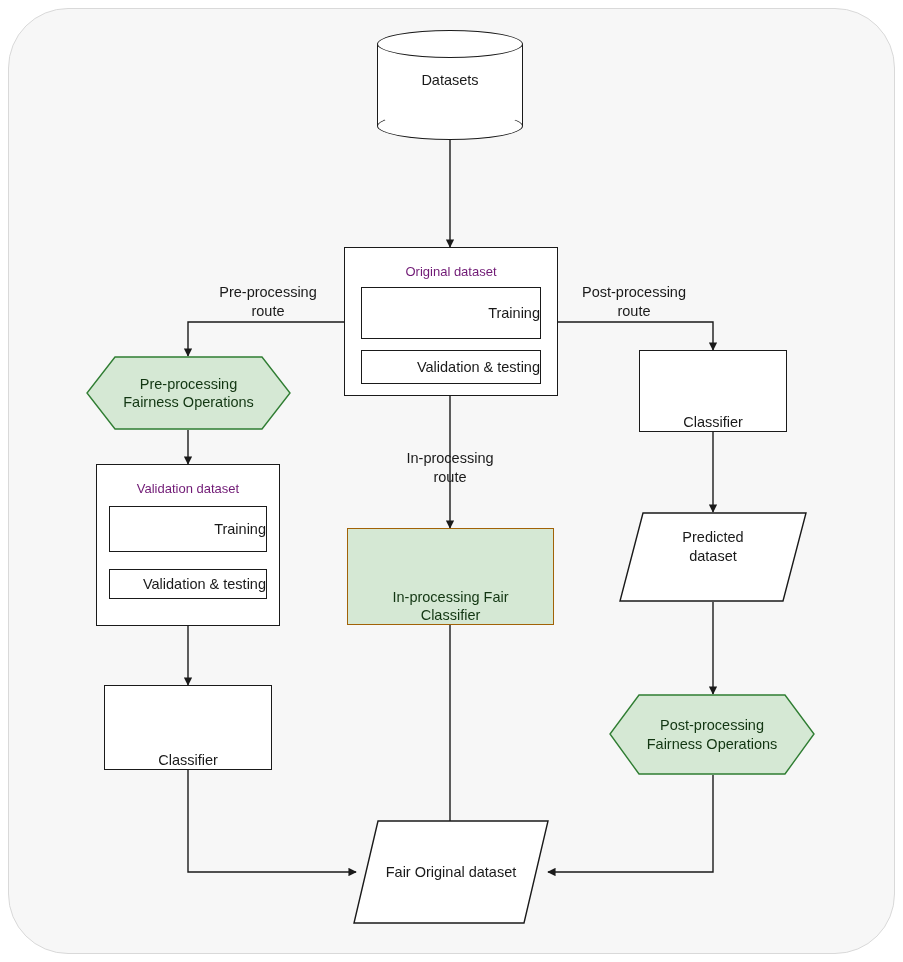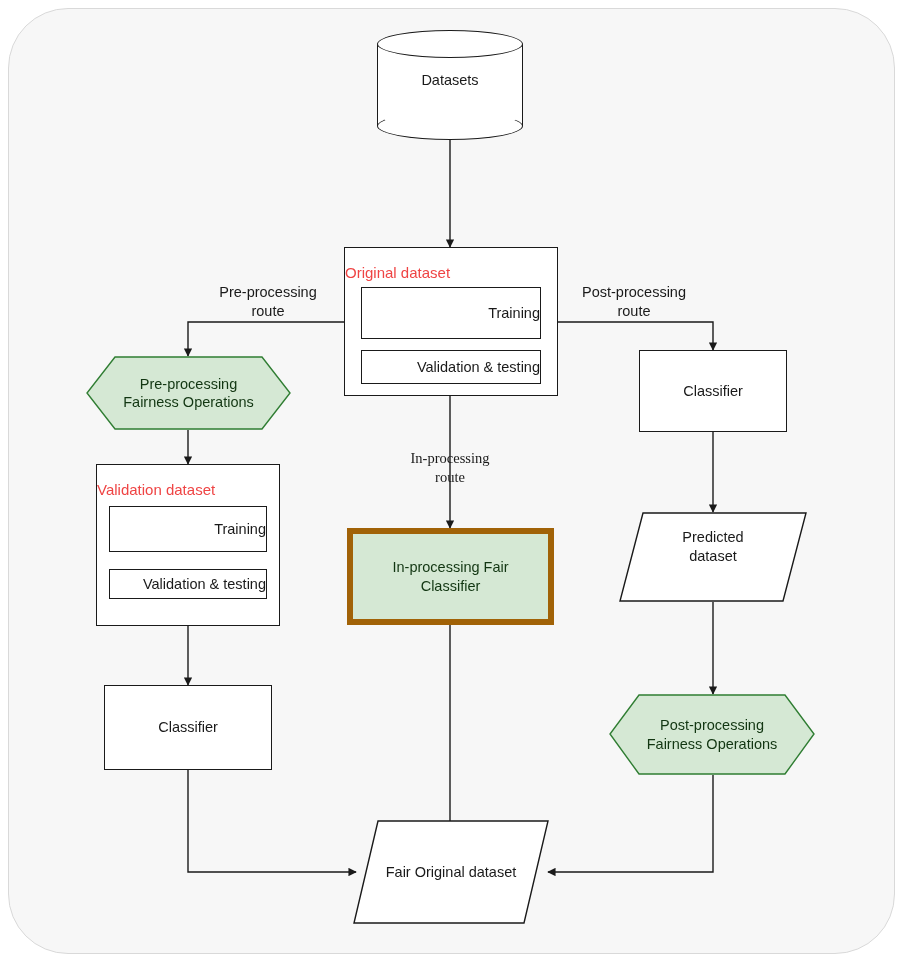--- a/index.html
+++ b/index.html
@@ -33,34 +33,34 @@
     left: 0;
     top: 0;
     width: 903px;
     height: 962px;
     pointer-events: none;
   }
   .node {
     position: absolute;
     box-sizing: border-box;
     display: flex;
-    align-items: center;
+    align-items: flex-end;
     justify-content: center;
     text-align: center;
     color: #1a1a1a;
     font-size: 14.5px;
     line-height: 1.25;
   }
   .rect {
     background: #ffffff;
     border: 1px solid #1a1a1a;
   }
   .green {
     background: #d5e8d4;
-    border: 6px solid #a16207;
+    border: 1px solid #a16207;
     color: #123612;
   }
   .label-text {
     position: absolute;
     font-size: 14.5px;
     color: #1a1a1a;
     text-align: center;
     line-height: 1.3;
     white-space: pre-line;
   }
@@ -135,22 +135,23 @@
     box-sizing: border-box;
     display: flex;
     align-items: center;
     justify-content: flex-end;
     font-size: 14.5px;
     color: #1a1a1a;
   }
   .group-title {
     position: absolute;
     width: 100%;
-    font-size: 15px;
-    color: #ef4444;
+    text-align: center;
+    font-size: 13px;
+    color: #701a75;
   }
 </style>
 </head>
 <body>
 
 <div id="canvas">
 
   <div class="frame"></div>
 
   <svg class="edges" viewBox="0 0 903 962">
@@ -201,21 +202,21 @@
   <div class="sub-box" style="left:361px; top:350px; width:180px; height:34px;">
     <span>Validation &amp; testing</span>
   </div>
 
   <div class="label-text" style="left:186px; top:283px; width:164px;">Pre-processing
 route</div>
 
   <div class="label-text" style="left:552px; top:283px; width:164px;">Post-processing
 route</div>
 
-  <div class="label-text" style="left:368px; top:449px; width:164px;font-family:Liberation Serif, serif;">In-processing
+  <div class="label-text" style="left:368px; top:449px; width:164px;">In-processing
 route</div>
 
   <div class="hex-wrap" style="left:86px; top:356px; width:205px; height:74px;">
     <svg width="205" height="74" viewBox="0 0 205 74">
       <polygon points="29,1 176,1 204,37 176,73 29,73 1,37" fill="#d5e8d4" stroke="#2f7d32" stroke-width="1.4"></polygon>
     </svg>
     <div class="para-label" style="color:#123612; white-space:pre-line;">Pre-processing
 Fairness Operations</div>
   </div>
 

